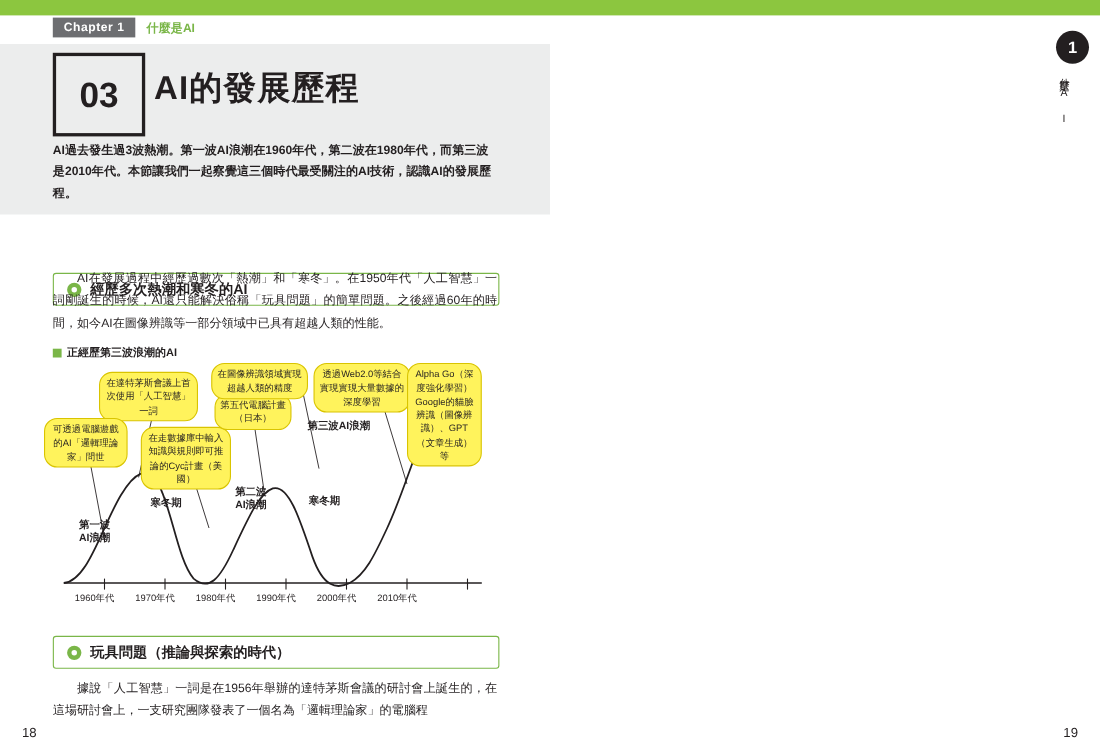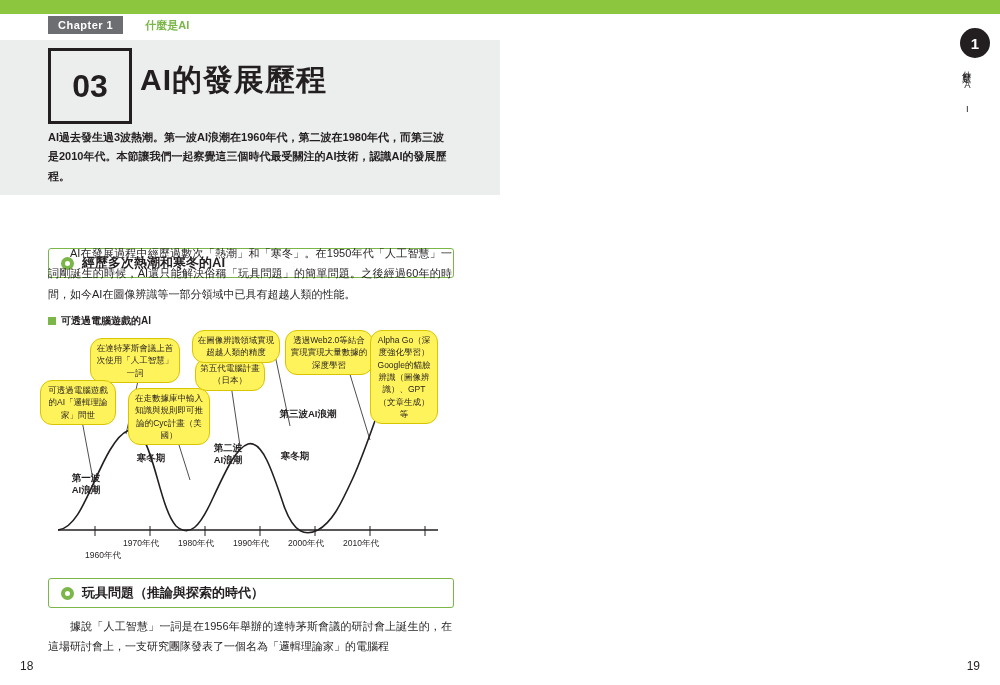--- a/index.html
+++ b/index.html
@@ -13,21 +13,21 @@
   }
   .page{position:absolute;top:0;left:0;width:1000px;height:685px;}
   .left{position:absolute;left:0;top:0;width:500px;height:685px;}
   .right{position:absolute;left:500px;top:0;width:500px;height:685px;}
   .topbar{position:absolute;top:0;left:0;width:500px;height:14px;background:#8cc63f;}
   .topbar.r{background:#8cc63f;}
 
   
   .chapter-tag{position:absolute;left:48px;top:16px;display:flex;align-items:center;}
   .chapter-box{background:#6d6e71;color:#fff;font-size:11px;padding:3px 10px;letter-spacing:.5px;font-weight:bold;}
-  .chapter-label{color:#7ab648;font-size:11px;margin-left:22px;font-weight:bold;}
+  .chapter-label{color:#7ab648;font-size:11px;margin-left:10px;font-weight:bold;}
 
   
   .grey-band{position:absolute;left:0;top:40px;width:500px;height:155px;background:#eceded;}
 
   .num-box{position:absolute;left:48px;top:48px;width:78px;height:70px;border:3px solid #231f20;display:flex;align-items:center;justify-content:center;}
   .num-box span{font-size:32px;font-weight:bold;line-height:1;}
   .sec-title{position:absolute;left:140px;top:60px;font-size:30px;font-weight:bold;letter-spacing:1px;}
   .lead{position:absolute;left:48px;top:128px;width:404px;font-size:11px;line-height:1.75;font-weight:bold;}
 
   
@@ -78,21 +78,21 @@
 
     <div class="gh" style="top:205px;margin-top:43px;">
       <span class="dot"></span>
       <span class="txt">經歷多次熱潮和寒冬的AI</span>
     </div>
 
     <div class="body-p" style="left:48px;top:243px;width:404px;text-indent:2em;">AI在發展過程中經歷過數次「熱潮」和「寒冬」。在1950年代「人工智慧」一詞剛誕生的時候，AI還只能解決俗稱「玩具問題」的簡單問題。之後經過60年的時間，如今AI在圖像辨識等一部分領域中已具有超越人類的性能。</div>
 
     <div class="sub-marker" style="left:48px;top:314px;">
       <span class="sq"></span>
-      <span>可透過電腦遊戲的AI</span>
+      <span>正經歷第三波浪潮的AI</span>
     </div>
 
     <div style="position:absolute;left:40px;top:330px;width:420px;height:230px;">
       <svg width="420" height="230" viewBox="0 0 420 230">
 
         <path d="M18,200 C40,198 52,150 70,120 C82,100 94,92 104,110 C116,132 122,180 136,196
                  C150,208 160,196 172,170 C186,140 196,118 208,114 C222,110 232,140 244,176
                  C254,204 266,206 278,200 C292,192 300,176 312,150 C326,120 336,84 348,58
                  C358,36 368,22 380,14" fill="none" stroke="#231f20" stroke-width="1.6"></path>
 
@@ -122,23 +122,23 @@
       <div class="cbox" style="left:152px;top:0px;width:78px;">在圖像辨識領域實現超越人類的精度</div>
       <div class="cbox" style="left:245px;top:0px;width:78px;">透過Web2.0等結合實現實現大量數據的深度學習</div>
       <div class="cbox" style="left:330px;top:0px;width:58px;">Alpha Go（深度強化學習）Google的貓臉辨識（圖像辨識）、GPT（文章生成）等</div>
 
       <div class="wave-lbl" style="left:18px;top:142px;width:56px;white-space:pre-line;">第一波
 AI浪潮</div>
       <div class="wave-lbl" style="left:88px;top:122px;width:46px;">寒冬期</div>
       <div class="wave-lbl" style="left:160px;top:112px;width:56px;white-space:pre-line;">第二波
 AI浪潮</div>
       <div class="wave-lbl" style="left:232px;top:120px;width:46px;">寒冬期</div>
-      <div class="wave-lbl" style="left:222px;top:78px;width:92px;">第三波AI浪潮</div>
+      <div class="wave-lbl" style="left:222px;top:52px;width:92px;">第三波AI浪潮</div>
 
-      <div class="tick-lbl" style="left:28px;top:220px;margin-left:17px;">1960年代</div>
+      <div class="tick-lbl" style="left:28px;top:208px;">1960年代</div>
       <div class="tick-lbl" style="left:83px;top:208px;">1970年代</div>
       <div class="tick-lbl" style="left:138px;top:208px;">1980年代</div>
       <div class="tick-lbl" style="left:193px;top:208px;">1990年代</div>
       <div class="tick-lbl" style="left:248px;top:208px;">2000年代</div>
       <div class="tick-lbl" style="left:303px;top:208px;">2010年代</div>
     </div>
 
     <div class="gh" style="top:578px;">
       <span class="dot"></span>
       <span class="txt">玩具問題（推論與探索的時代）</span>

